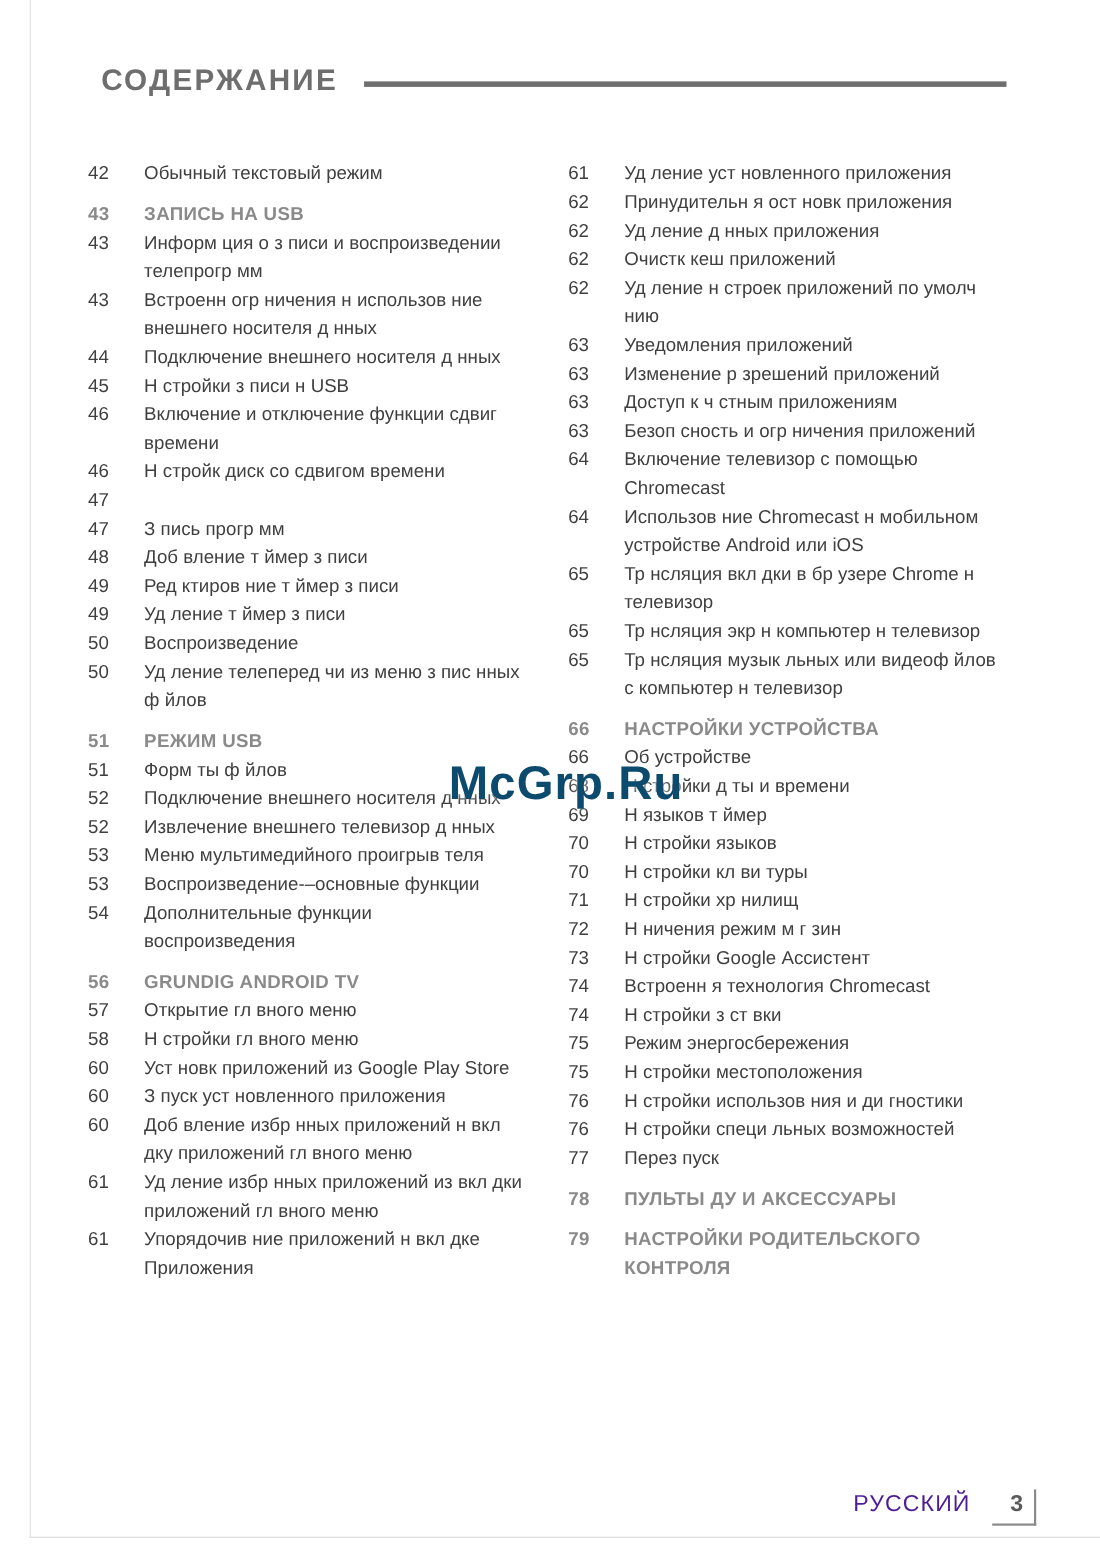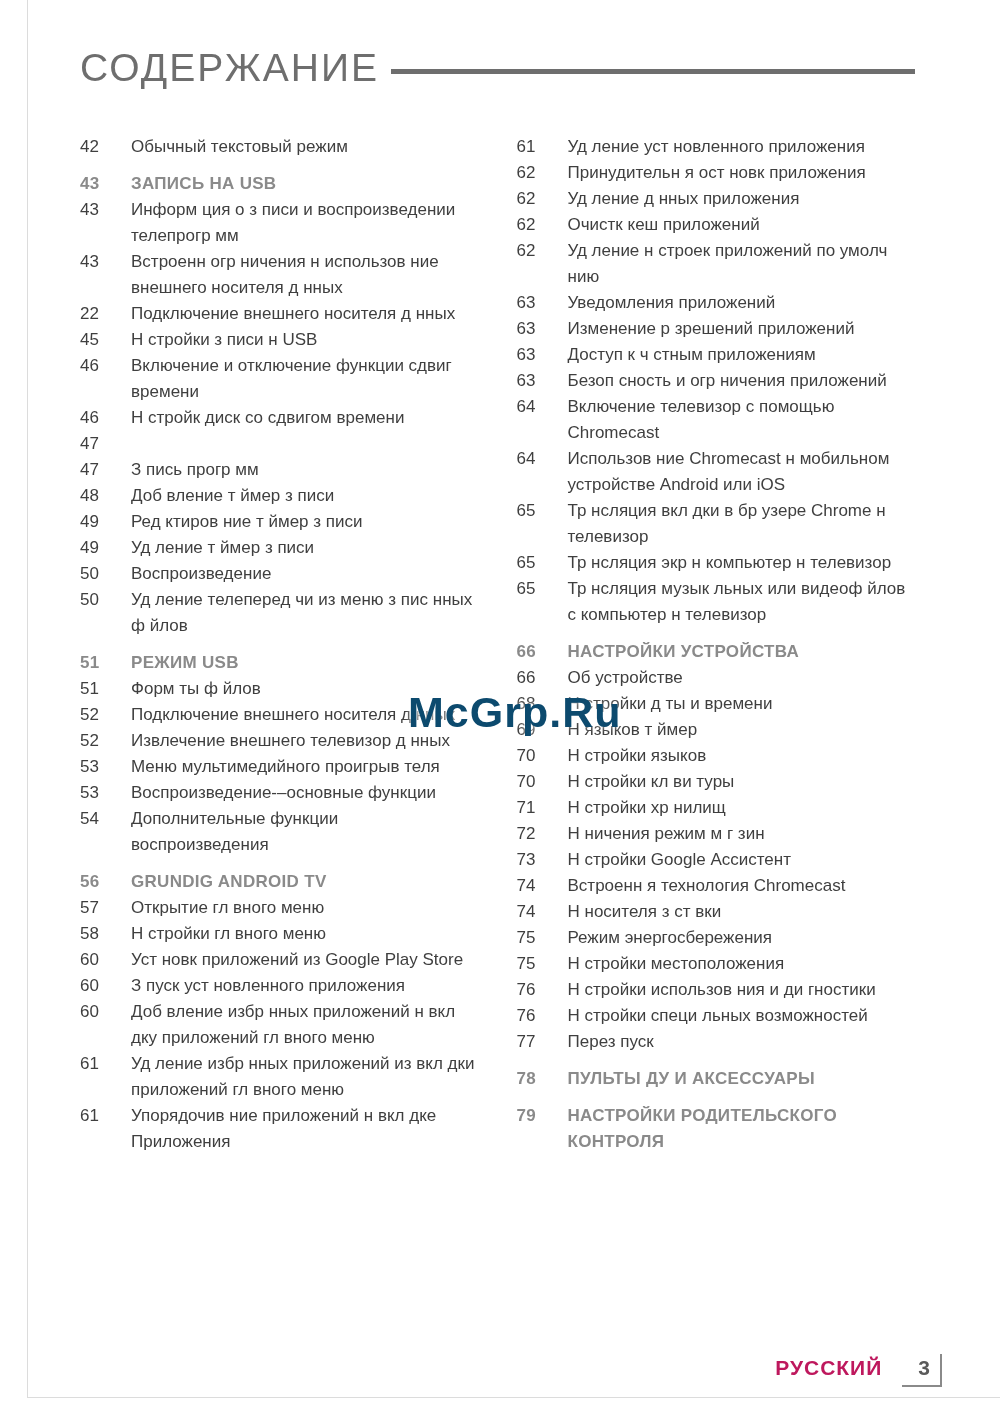--- a/index.html
+++ b/index.html
@@ -30,23 +30,23 @@
   .content {
     position: absolute;
     left: 80px; top: 46px;
     width: 835px;
   }
   .toc-header {
     display: flex;
     align-items: center;
   }
   .toc-header h1 {
-    margin: 0;
-    font-size: 39px;
-    font-weight: normal;
+    margin: 12px;
+    font-size: 27px;
+    font-weight: bold;
     color: #6e6e6e;
     letter-spacing: 2px;
     white-space: nowrap;
   }
   .title-rule {
     flex: 1;
     height: 5px;
     background: #6e6e6e;
     margin-left: 12px;
     margin-top: 6px;
@@ -97,22 +97,22 @@
   .footer {
     position: absolute;
     right: 58px;
     bottom: 32px;
     display: flex;
     align-items: baseline;
     gap: 20px;
   }
   .footer .lang {
     font-size: 21px;
-    font-weight: bold;
-    color: #be185d;
+    font-weight: normal;
+    color: #4c1d95;
     letter-spacing: 1px;
   }
   .footer .pagebox {
     font-size: 21px;
     font-weight: bold;
     color: #5a5a5a;
     padding: 2px 10px 5px 16px;
     border-bottom: 2px solid #8a8a8a;
     border-right: 2px solid #8a8a8a;
   }
@@ -150,21 +150,21 @@
             <span class="pnum">43</span>
             <span class="ttext">Информ ция о з писи и воспроизведении телепрогр мм</span>
           </li>
 
           <li class="toc-row type-entry">
             <span class="pnum">43</span>
             <span class="ttext">Встроенн огр ничения н  использов ние внешнего носителя д нных</span>
           </li>
 
           <li class="toc-row type-entry">
-            <span class="pnum">22</span>
+            <span class="pnum">44</span>
             <span class="ttext">Подключение внешнего носителя д нных</span>
           </li>
 
           <li class="toc-row type-entry">
             <span class="pnum">45</span>
             <span class="ttext">Н стройки з писи н  USB</span>
           </li>
 
           <li class="toc-row type-entry">
             <span class="pnum">46</span>
@@ -403,21 +403,21 @@
             <span class="ttext">Н стройки Google Ассистент</span>
           </li>
 
           <li class="toc-row type-entry">
             <span class="pnum">74</span>
             <span class="ttext">Встроенн я технология Chromecast</span>
           </li>
 
           <li class="toc-row type-entry">
             <span class="pnum">74</span>
-            <span class="ttext">Н носителя з ст вки</span>
+            <span class="ttext">Н стройки з ст вки</span>
           </li>
 
           <li class="toc-row type-entry">
             <span class="pnum">75</span>
             <span class="ttext">Режим энергосбережения</span>
           </li>
 
           <li class="toc-row type-entry">
             <span class="pnum">75</span>
             <span class="ttext">Н стройки местоположения</span>

